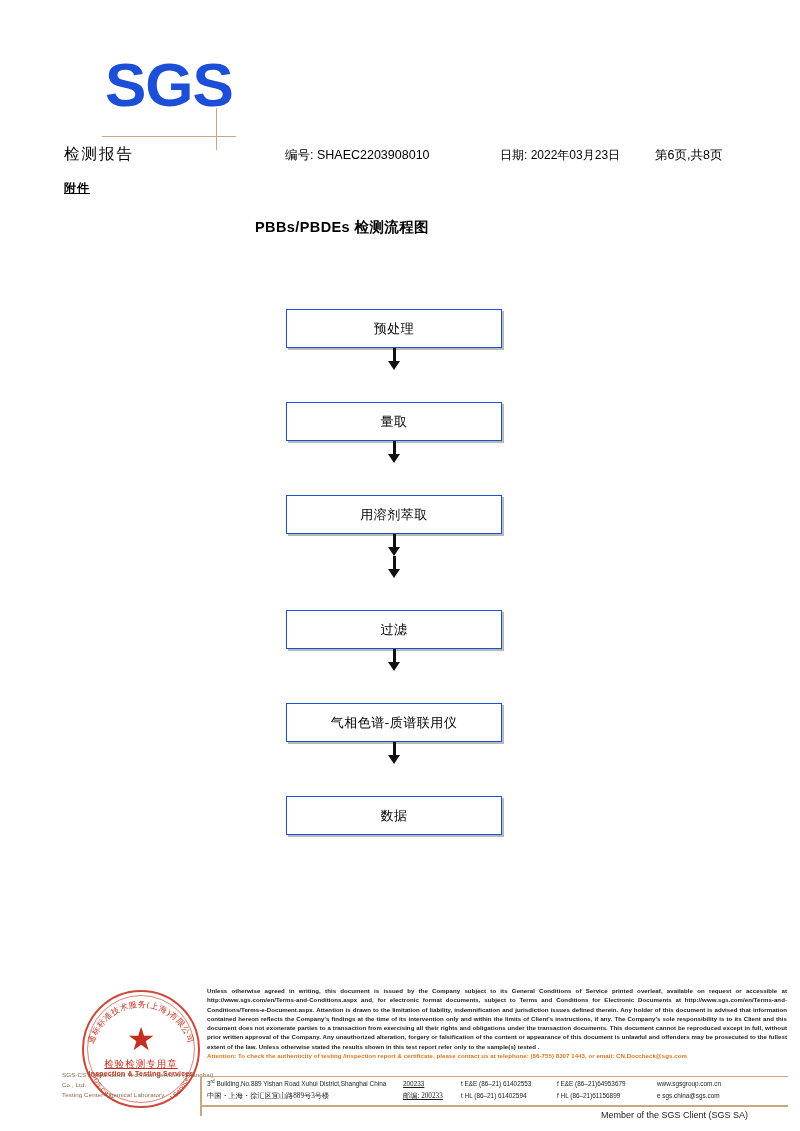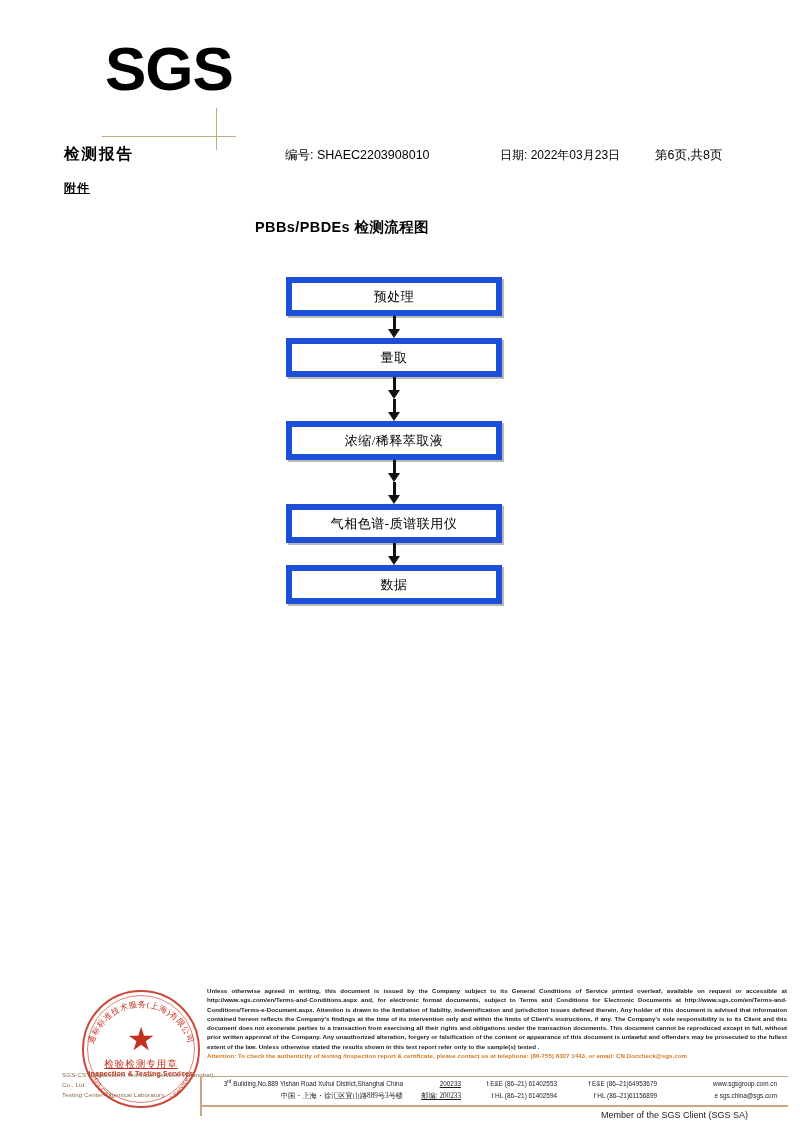--- a/index.html
+++ b/index.html
@@ -27,26 +27,26 @@
   .logo-zone {
     position: absolute;
     left: 0;
     top: 34px;
     width: 800px;
     height: 92px;
   }
   .sgs-logo {
     position: absolute;
     left: 105px;
-    top: 4px;
+    top: 20px;
     font-family: "Liberation Sans", sans-serif;
     font-weight: bold;
     font-size: 62px;
     letter-spacing: -1px;
-    color: #000000;
+    color: #1d4ed8;
     line-height: 1;
   }
   .logo-rule-h {
     position: absolute;
     left: 102px;
     top: 102px;
     width: 134px;
     height: 1px;
     background: #c7a883;
   }
@@ -65,21 +65,21 @@
     left: 0;
     top: 144px;
     width: 800px;
     height: 24px;
   }
   .hdr-title {
     position: absolute;
     left: 64px;
     top: 0;
     font-size: 15.5px;
-    font-weight: bold;
+    font-weight: normal;
     letter-spacing: 2px;
   }
   .hdr-no {
     position: absolute;
     left: 285px;
     top: 3px;
     font-size: 12.5px;
   }
   .hdr-date {
     position: absolute;
@@ -117,30 +117,31 @@
   .flow {
     position: absolute;
     left: 286px;
     top: 277px;
     width: 218px;
   }
   .flow-box {
     position: relative;
     width: 216px;
     height: 39px;
-    border: 6px solid #1d4ed8;
+    border: 1px solid #1d4ed8;
     background: #fff;
     box-shadow: 2px 2px 0 #b9b9b9;
     display: flex;
     align-items: center;
     justify-content: center;
     font-size: 13px;
     letter-spacing: 0.5px;
     font-family: "Liberation Serif", serif;
     box-sizing: border-box;
+    margin-top: 32px;
   }
   .flow-arrow {
     position: relative;
     height: 22px;
     width: 216px;
   }
   .flow-arrow .shaft {
     position: absolute;
     left: 50%;
     margin-left: -1.5px;
@@ -296,21 +297,20 @@
 
   
   .addr {
     position: absolute;
     left: 207px;
     top: 1078px;
     width: 580px;
     font-size: 6.4px;
     color: #1b1b1b;
     line-height: 1.6;
-    text-align: right;
   }
   .addr-row {
     display: flex;
     align-items: baseline;
     height: 13px;
   }
   .addr-c1 { width: 196px; }
   .addr-c2 { width: 58px; text-decoration: underline; }
   .addr-c3 { width: 96px; }
   .addr-c4 { width: 100px; }
@@ -357,31 +357,32 @@
         <span class="shaft"></span>
         <span class="head"></span>
       </div>
 
     <div class="flow-box">量取</div>
     <div class="flow-arrow">
         <span class="shaft"></span>
         <span class="head"></span>
       </div>
 
-    <div class="flow-arrow">
-        <span class="shaft"></span>
-        <span class="head"></span>
-      </div>
-
-    <div class="flow-box">浓缩/稀释萃取液</div>
-    <div class="flow-arrow">
-        <span class="shaft"></span>
-        <span class="head"></span>
-      </div>
-
+    <div class="flow-box">用溶剂萃取</div>
+    <div class="flow-arrow">
+        <span class="shaft"></span>
+        <span class="head"></span>
+      </div>
+
+    <div class="flow-arrow">
+        <span class="shaft"></span>
+        <span class="head"></span>
+      </div>
+
+    <div class="flow-box">过滤</div>
     <div class="flow-arrow">
         <span class="shaft"></span>
         <span class="head"></span>
       </div>
 
     <div class="flow-box">气相色谱-质谱联用仪</div>
     <div class="flow-arrow">
         <span class="shaft"></span>
         <span class="head"></span>
       </div>

